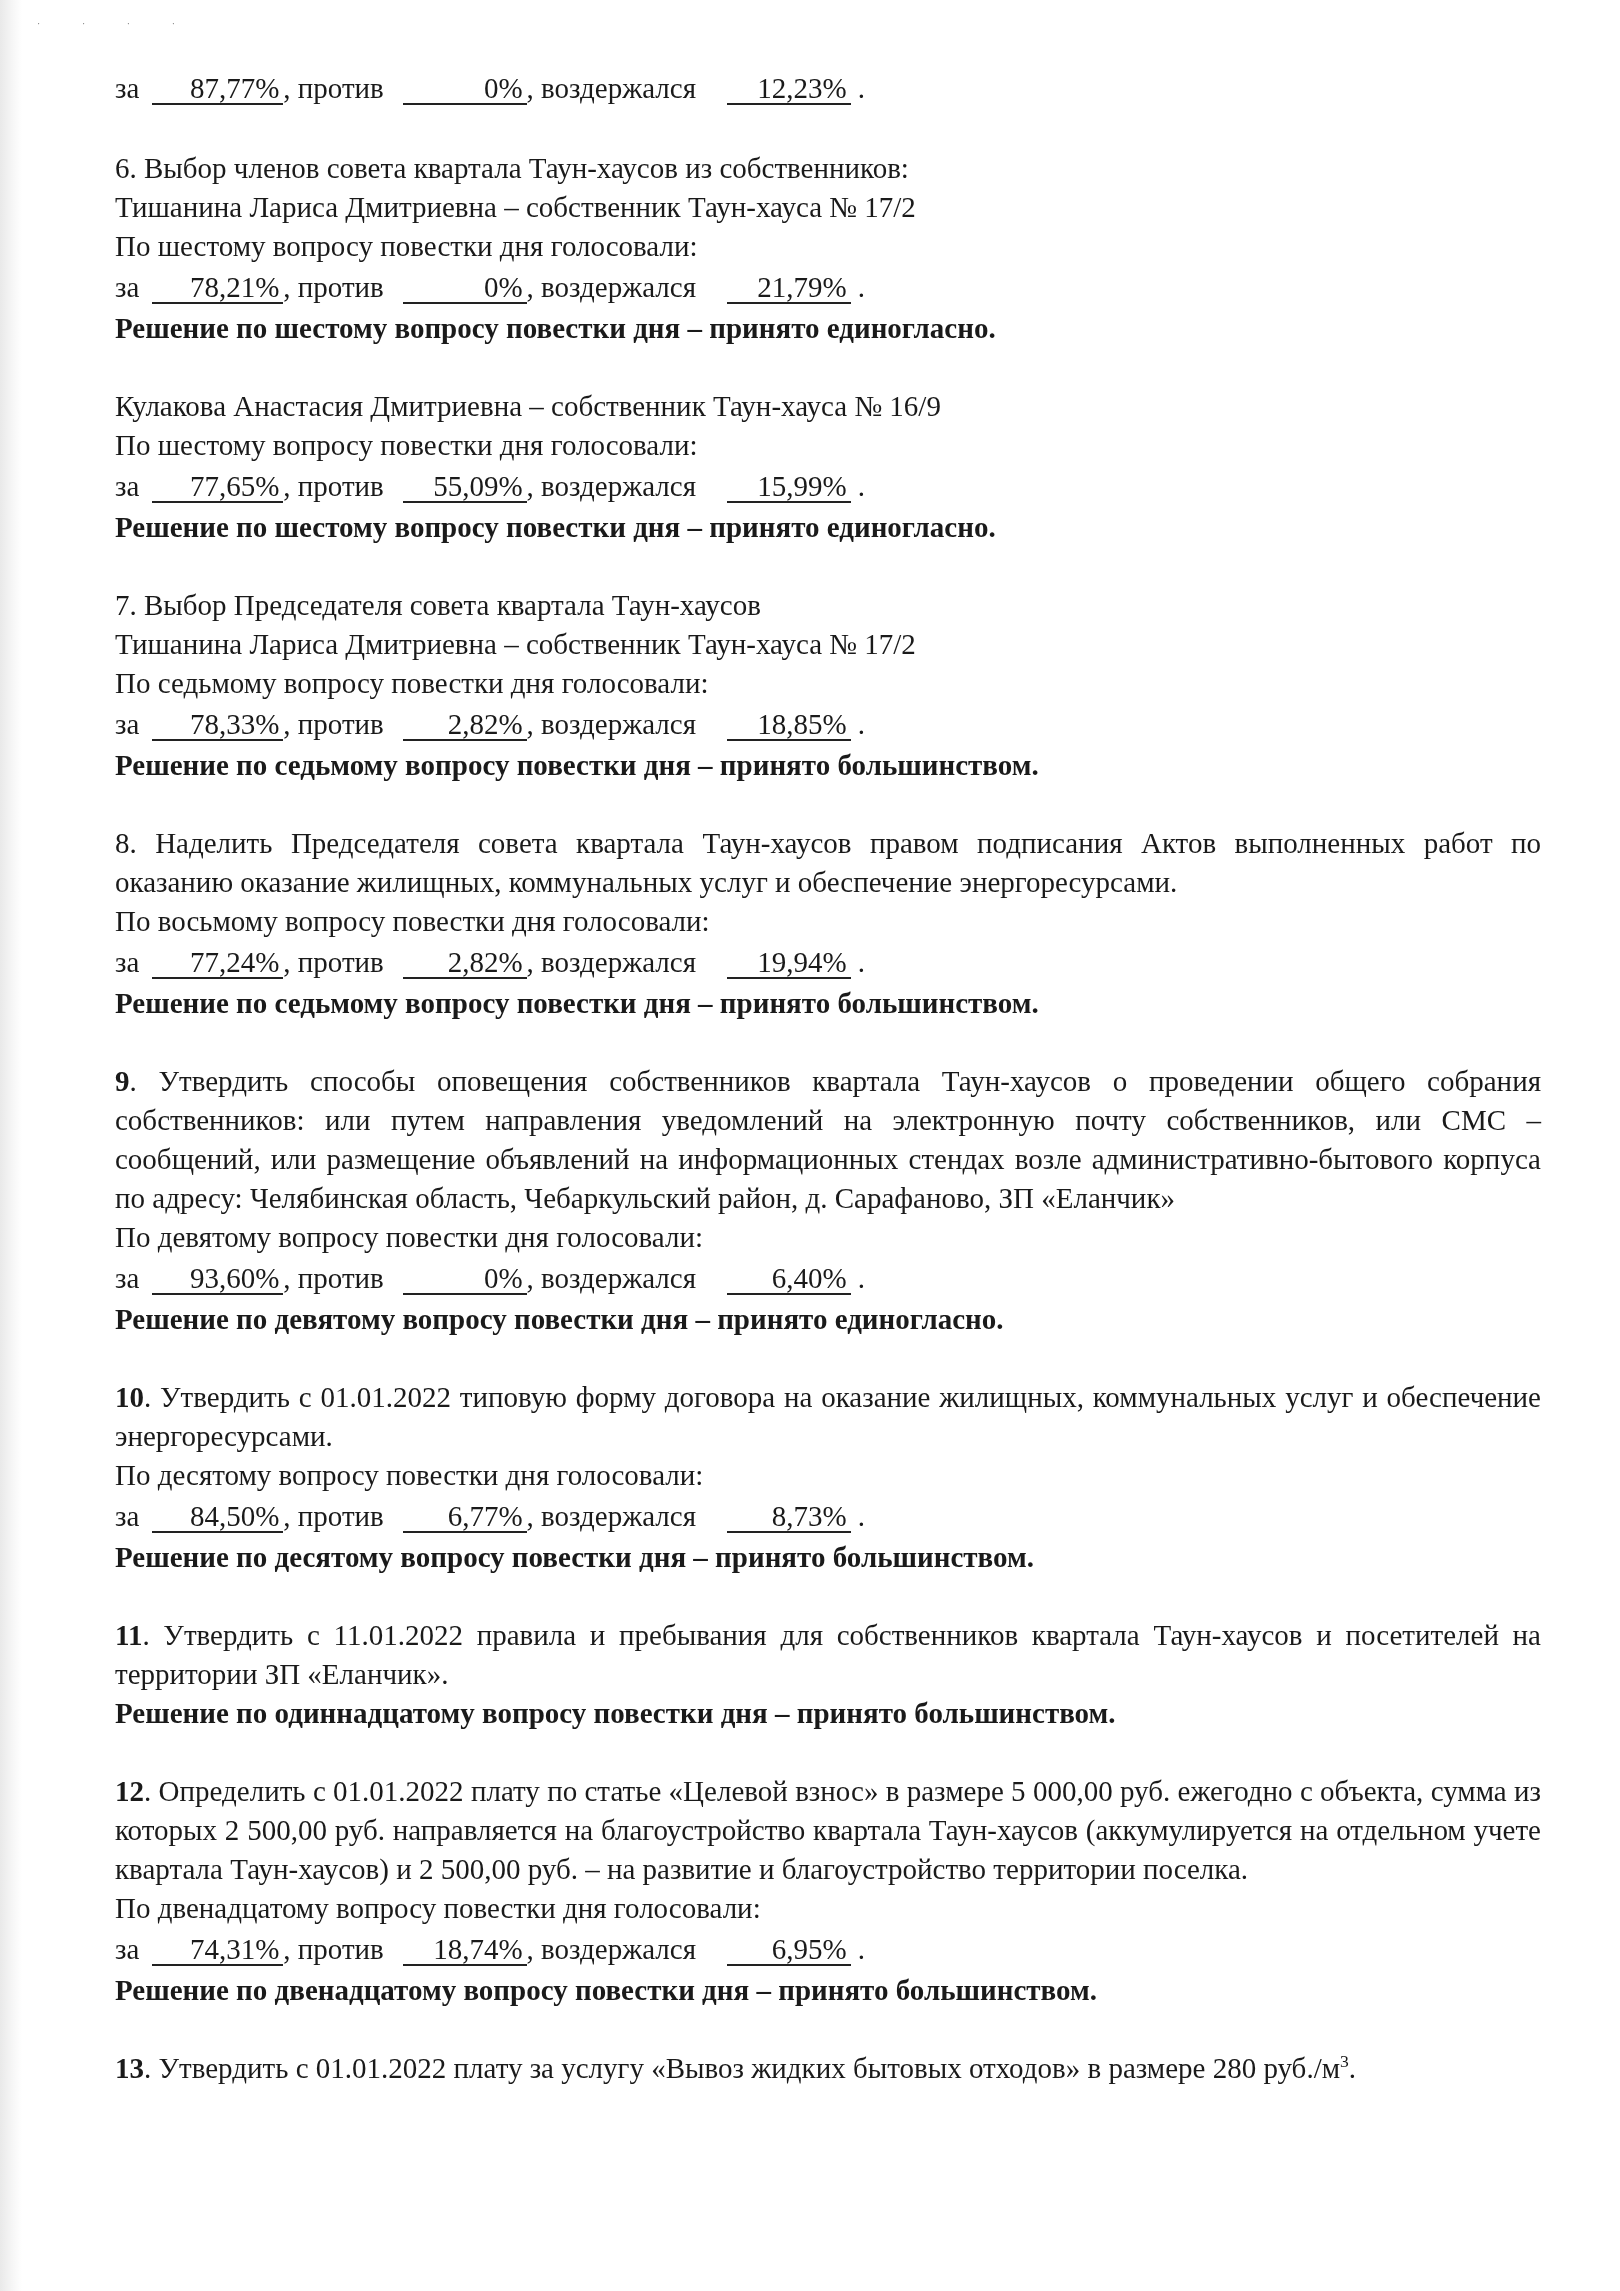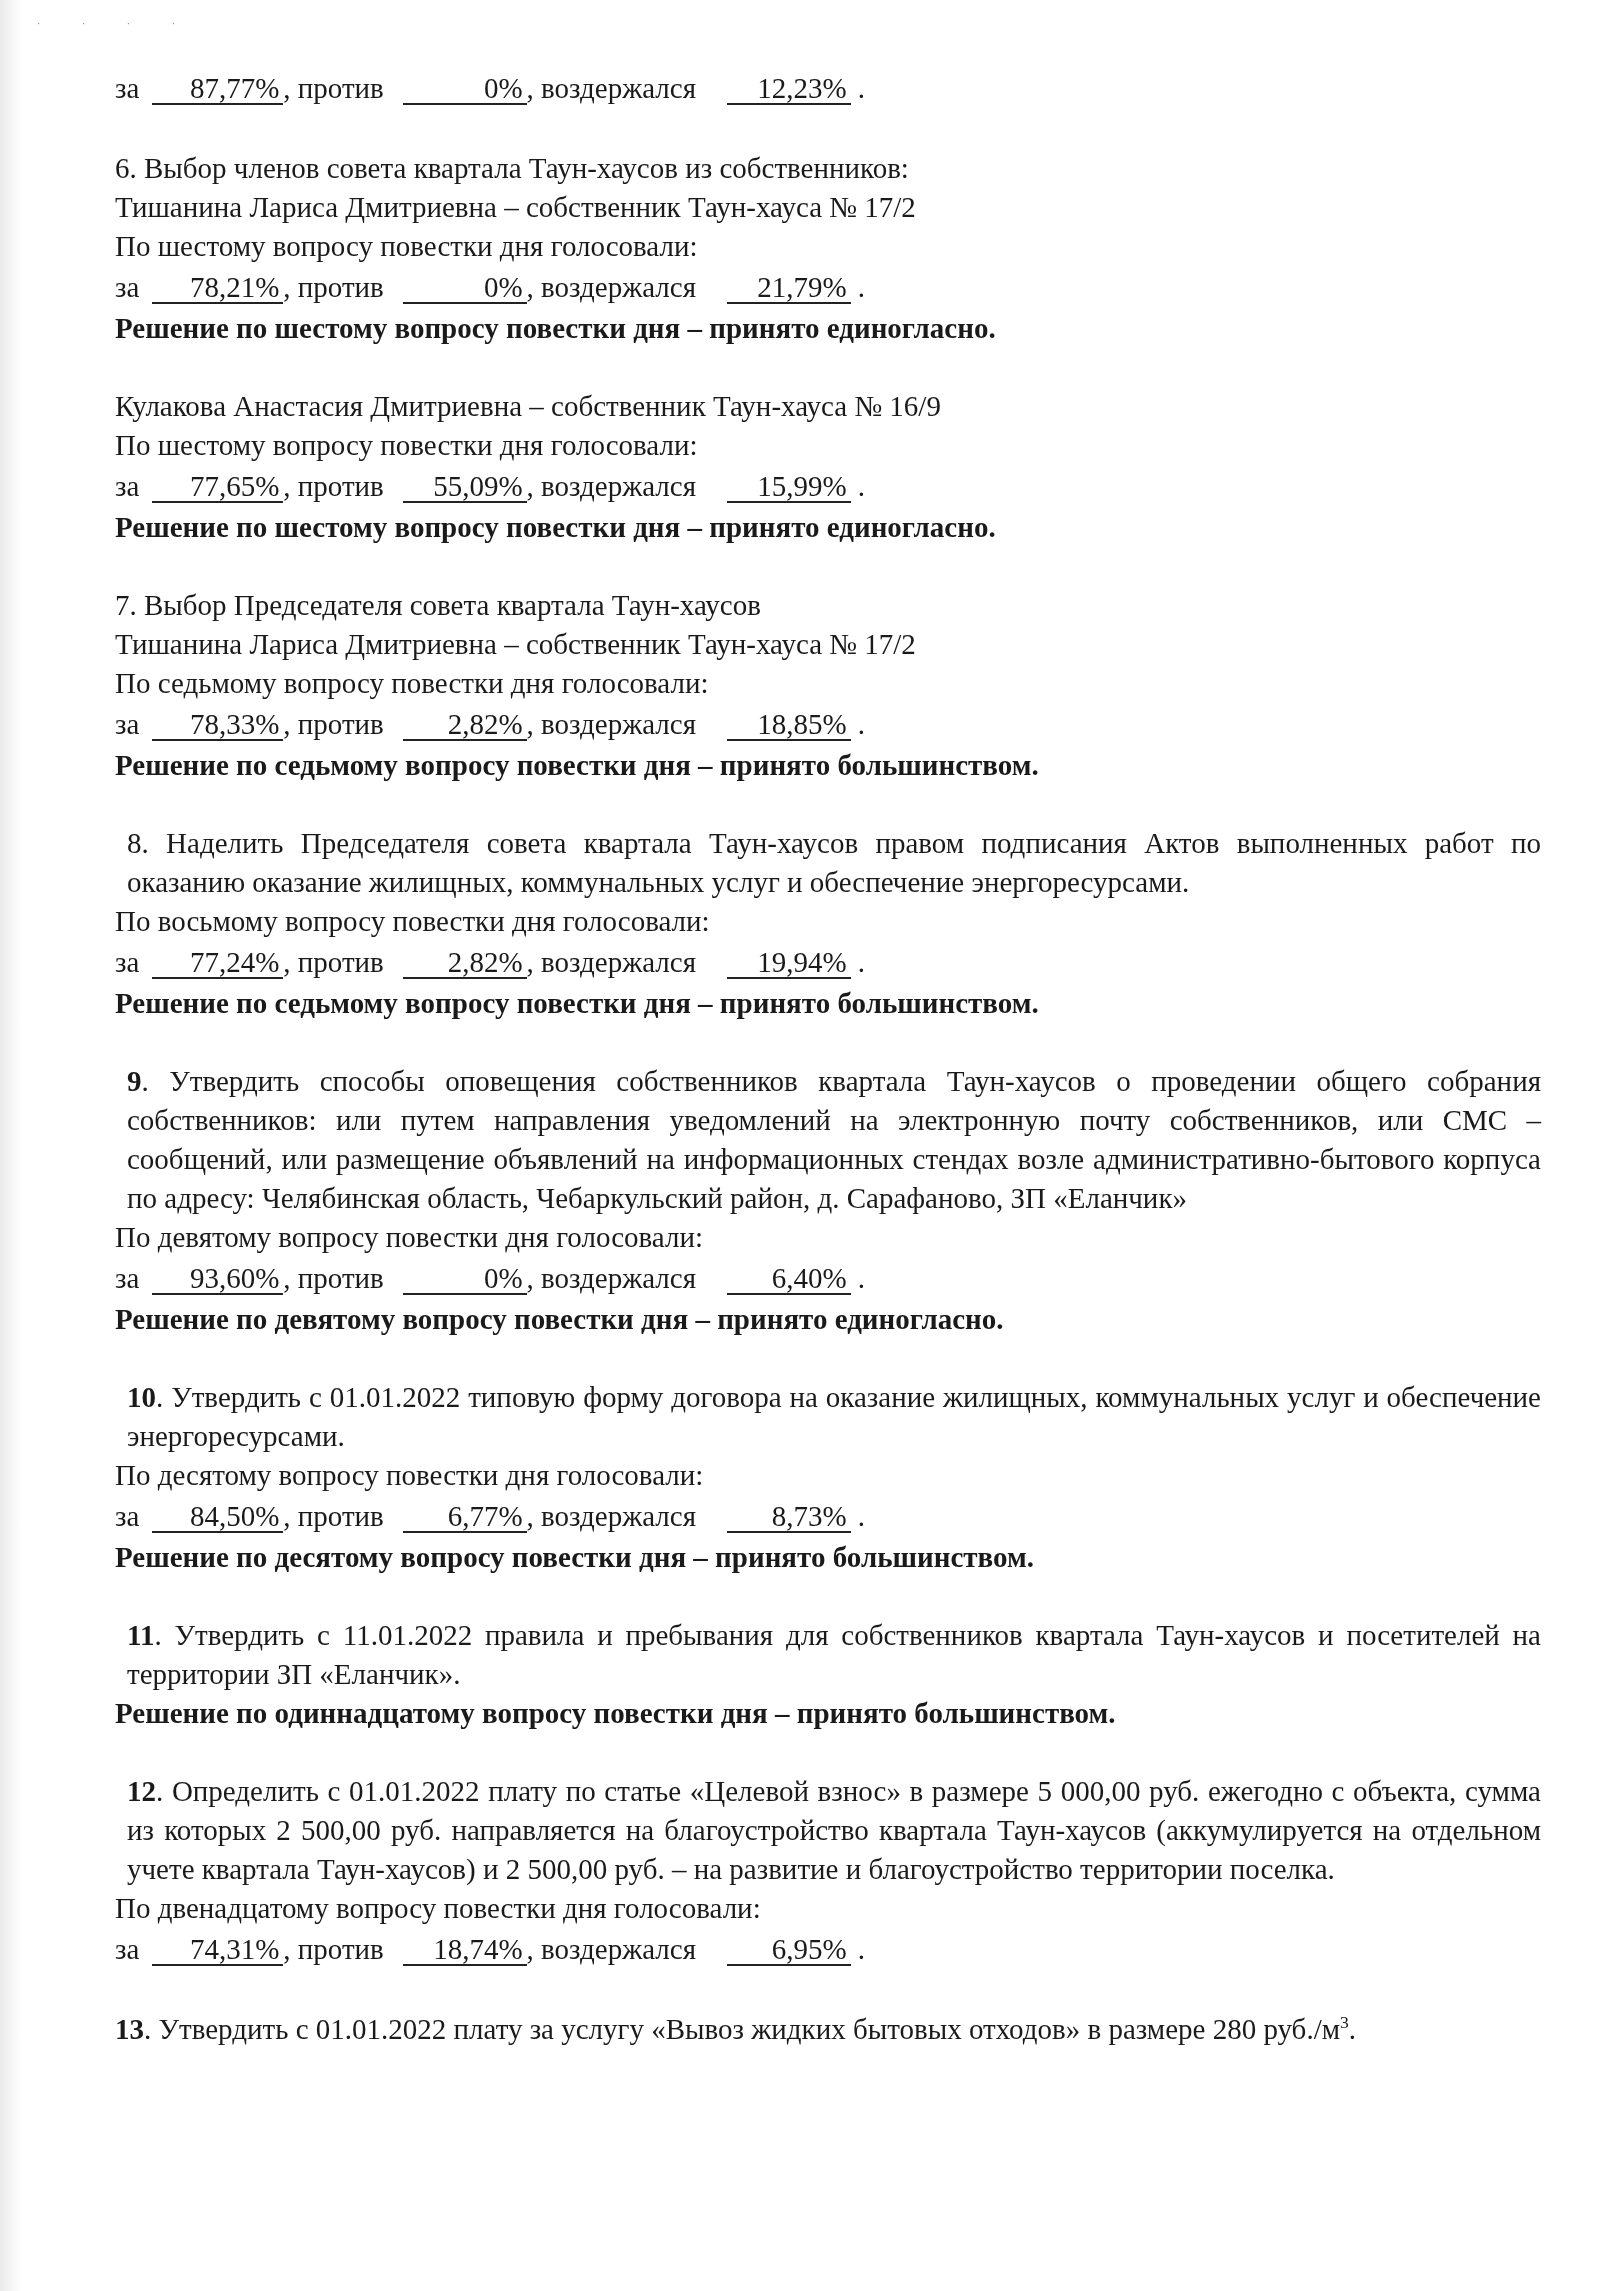--- a/index.html
+++ b/index.html
@@ -4,21 +4,21 @@
 <style>
   html, body { margin: 0; padding: 0; background: #ffffff; }
   body { width: 1620px; height: 2292px; position: relative; overflow: hidden;
          font-family: "Liberation Serif", "DejaVu Serif", serif; color: #1a1a1a; }
   .scan-edge { position: absolute; left: 0; top: 0; width: 21.6px; height: 2292px;
                background: linear-gradient(to right, #e9e9e9, #f7f7f7 60%, #ffffff); }
   .specks { position: absolute; left: 37px; top: 17.6px; font-size: 9.8px; color: #777; letter-spacing: 19.6px; }
   .page { position: absolute; left: 115px; top: 67px; width: 1426px; }
   .line { font-size: 29px; line-height: 39px; white-space: nowrap; }
   .bold { font-weight: bold; }
-  .just { white-space: normal; text-align: justify; text-align-last: left; margin-left: 12px; }
+  .just { white-space: normal; text-align: justify; text-align-last: left; }
   .gap { height: 39px; }
   .vote-row { font-size: 29px; line-height: 43px; white-space: nowrap; }
   .blank { display: inline-block; border-bottom: 2px solid #222; text-align: right;
            line-height: 29px; padding: 0 3.9px; }
   .b-for { width: 123px; margin-left: 5.9px; }
   .b-against { width: 116px; margin-left: 11.8px; }
   .b-abst { width: 116px; margin-left: 23.5px; }
   .num-bold { font-weight: bold; }
   sup { font-size: 17.6px; line-height: 0; }
 </style>
@@ -131,20 +131,21 @@
   <div>
     <div class="line just"><span class="num-bold">12</span><span>. Определить с 01.01.2022 плату по статье «Целевой взнос» в размере 5 000,00 руб. ежегодно с объекта, сумма из которых 2 500,00 руб. направляется на благоустройство квартала Таун-хаусов (аккумулируется на отдельном учете квартала Таун-хаусов) и 2 500,00 руб. – на развитие и благоустройство территории поселка.</span></div>
     <div class="line">По двенадцатому вопросу повестки дня голосовали:</div>
     <div class="vote-row">
       <span>за</span>
       <span class="blank b-for">74,31%</span><span>, против</span>
       <span class="blank b-against">18,74%</span><span>, воздержался</span>
       <span class="blank b-abst">6,95%</span>
       <span>.</span>
     </div>
+    <div class="line bold">Решение по двенадцатому вопросу повестки дня – принято большинством.</div>
   </div>
   <div class="gap"></div>
 
   <div>
     <div class="line"><span class="num-bold">13</span><span>. Утвердить с 01.01.2022 плату за услугу «Вывоз жидких бытовых отходов» в размере 280 руб./м</span><sup>3</sup><span>.</span></div>
   </div>
 
 </div>
 
 

